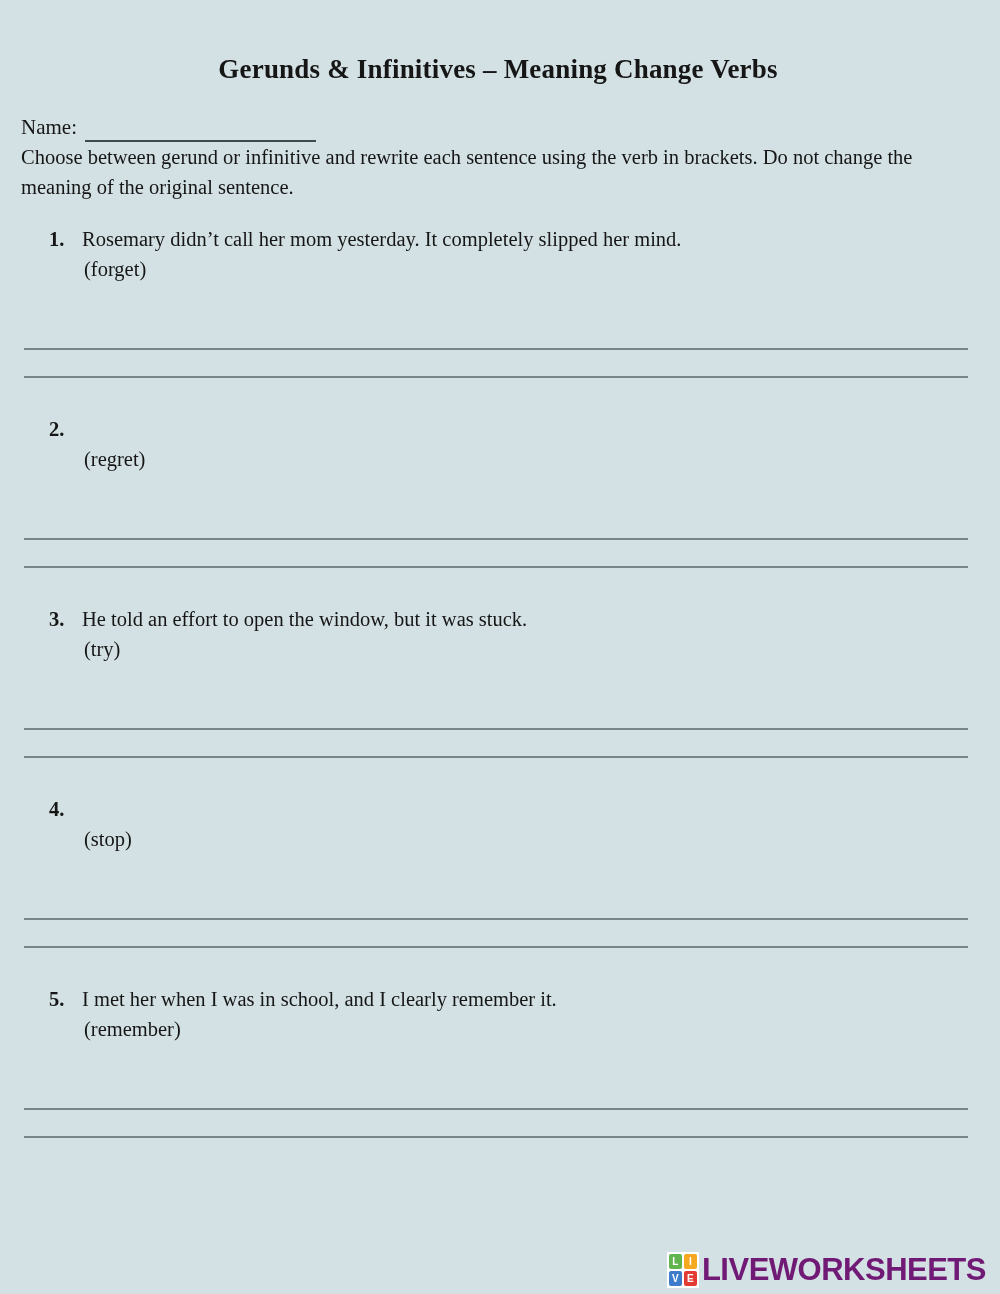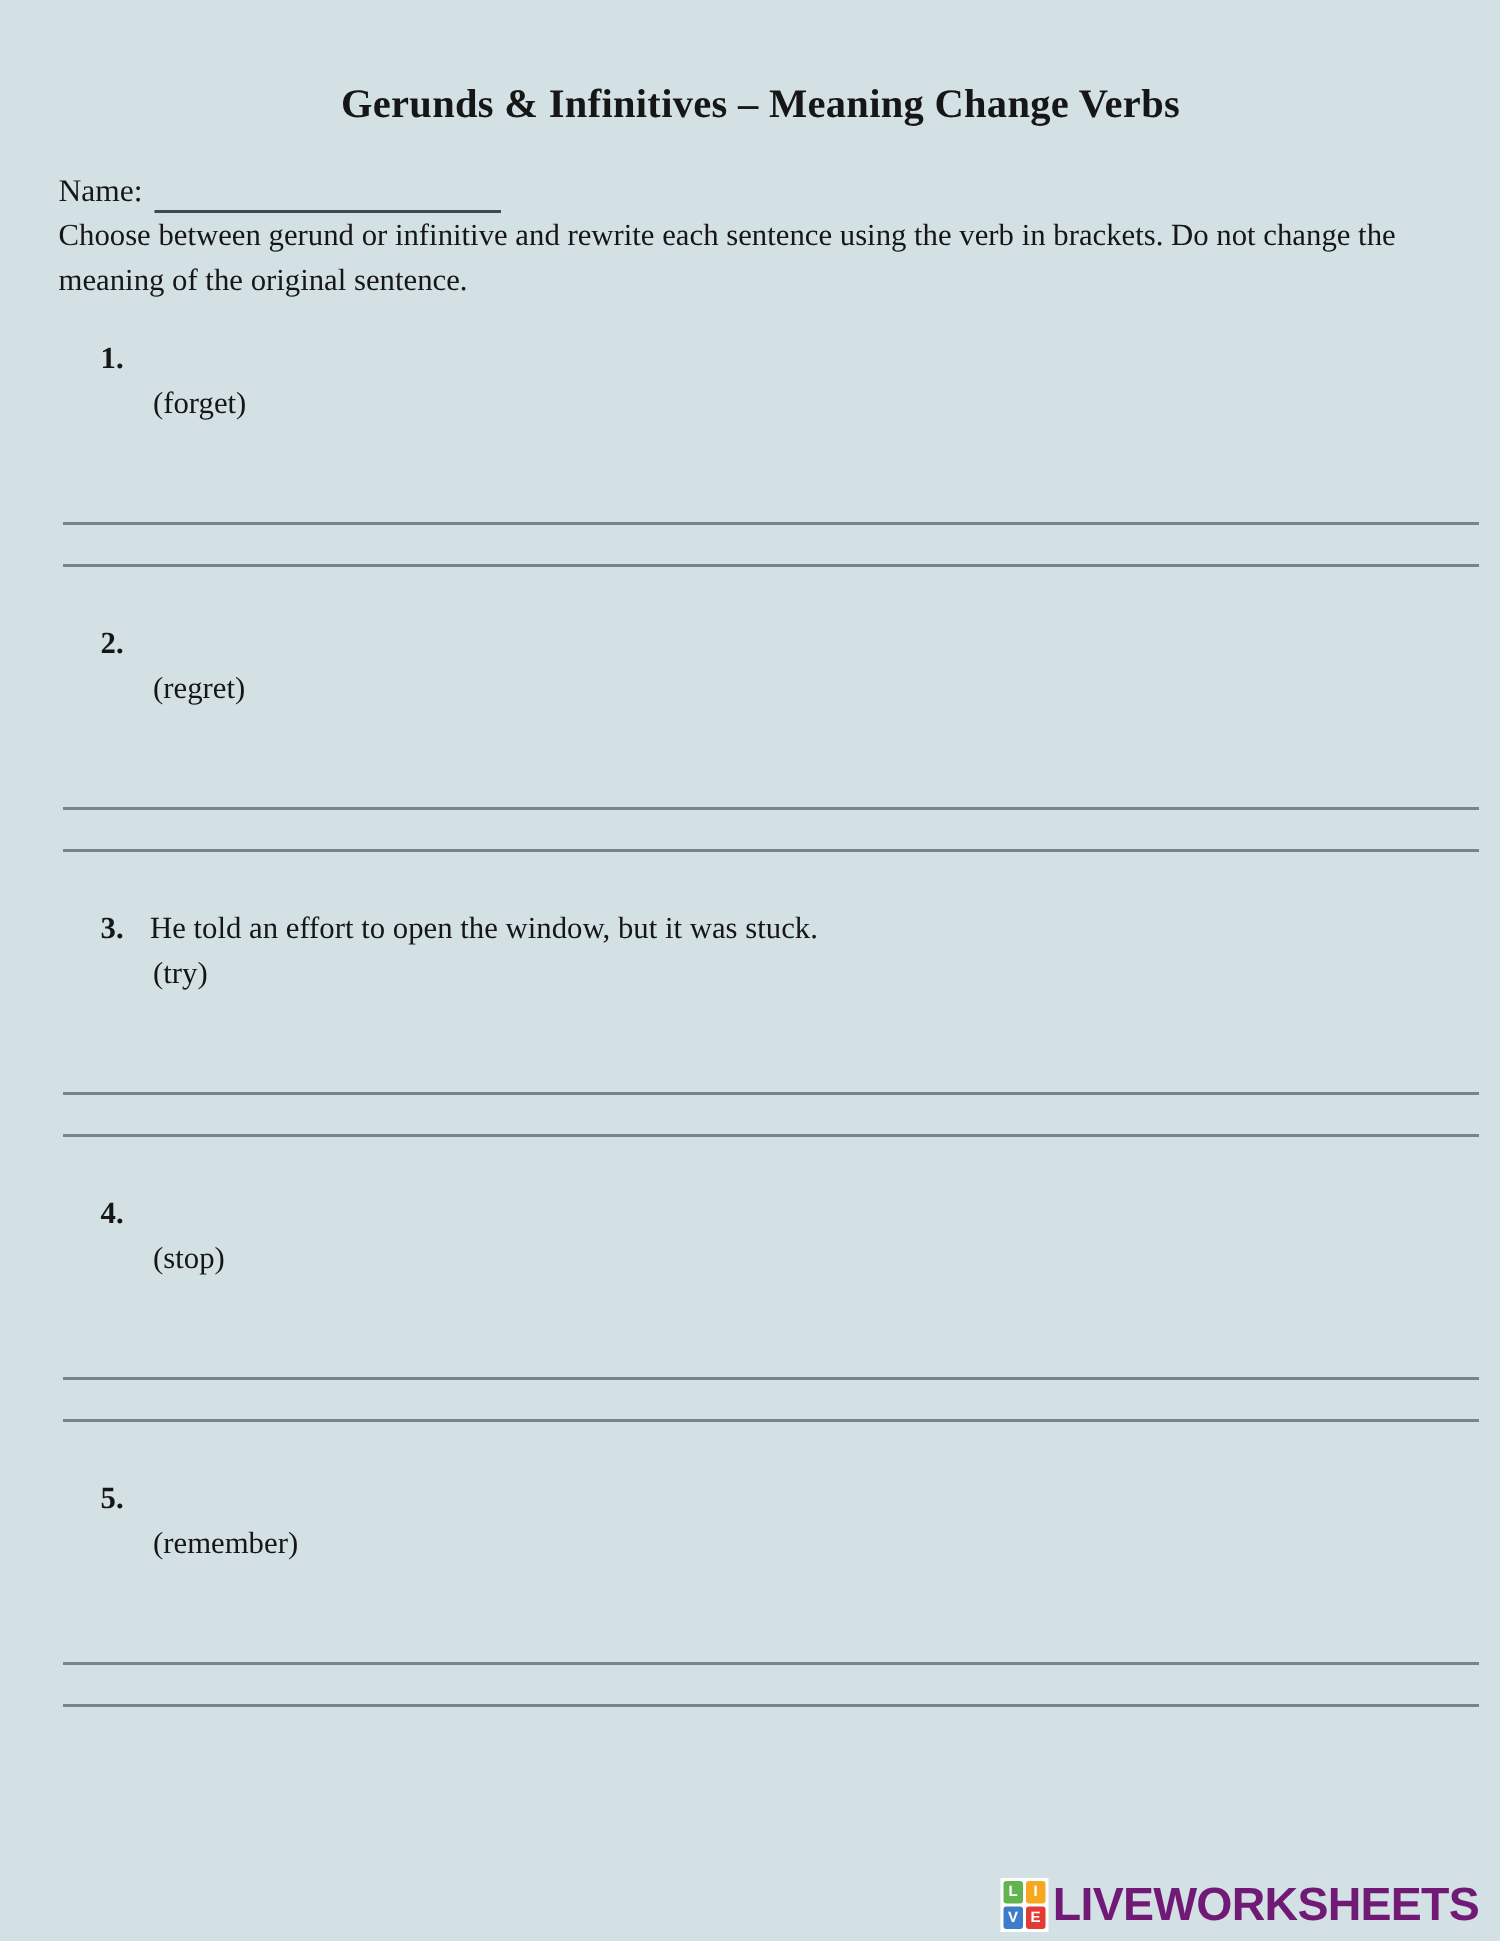--- a/index.html
+++ b/index.html
@@ -6,21 +6,21 @@
   html, body { width: 1000px; }
   body {
     width: 1000px;
     height: 1294px;
     background: #d3e1e4;
     font-family: "Liberation Serif", serif;
     color: #161616;
     position: relative;
     overflow: hidden;
   }
-  .page { padding: 54px 25px 0 39px; position: relative; height: 100%; }
+  .page { padding: 54px 25px 0 21px; position: relative; height: 100%; }
 
   .title {
     text-align: center;
     font-size: 27px;
     font-weight: bold;
     line-height: 30px;
     letter-spacing: 0.2px;
   }
 
   .name-row {
@@ -116,20 +116,21 @@
   <div class="name-row">
     <span>Name:</span>
     <span class="name-line"></span>
   </div>
 
   <div class="instructions">Choose between gerund or infinitive and rewrite each sentence using the verb in brackets. Do not change the meaning of the original sentence.</div>
 
   <div class="question">
     <div class="q-sentence">
       <span class="q-num">1.</span>
+      <span>Rosemary didn’t call her mom yesterday. It completely slipped her mind.</span>
     </div>
     <div class="q-verb">(forget)</div>
     <div class="answer-line first"></div>
     <div class="answer-line second"></div>
   </div>
 
   <div class="question">
     <div class="q-sentence">
       <span class="q-num">2.</span>
     </div>
@@ -153,20 +154,21 @@
       <span class="q-num">4.</span>
     </div>
     <div class="q-verb">(stop)</div>
     <div class="answer-line first"></div>
     <div class="answer-line second"></div>
   </div>
 
   <div class="question">
     <div class="q-sentence">
       <span class="q-num">5.</span>
+      <span>I met her when I was in school, and I clearly remember it.</span>
     </div>
     <div class="q-verb">(remember)</div>
     <div class="answer-line first"></div>
     <div class="answer-line second"></div>
   </div>
 
   <div class="footer">
     <span class="logo-grid">
       <span class="logo-tile tile-l">L</span>
       <span class="logo-tile tile-i">I</span>

